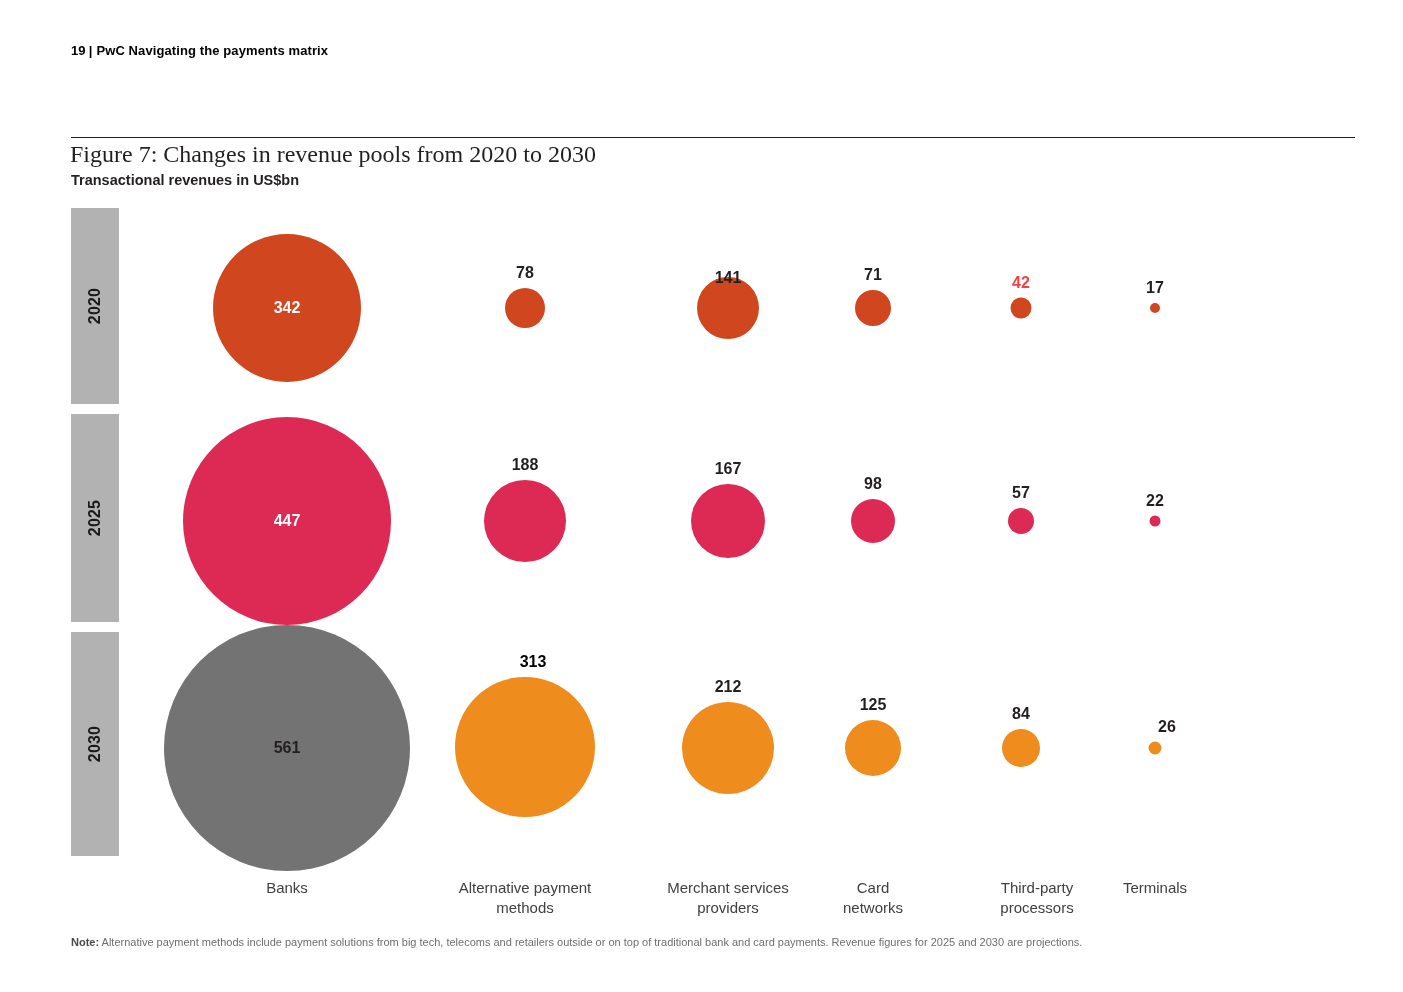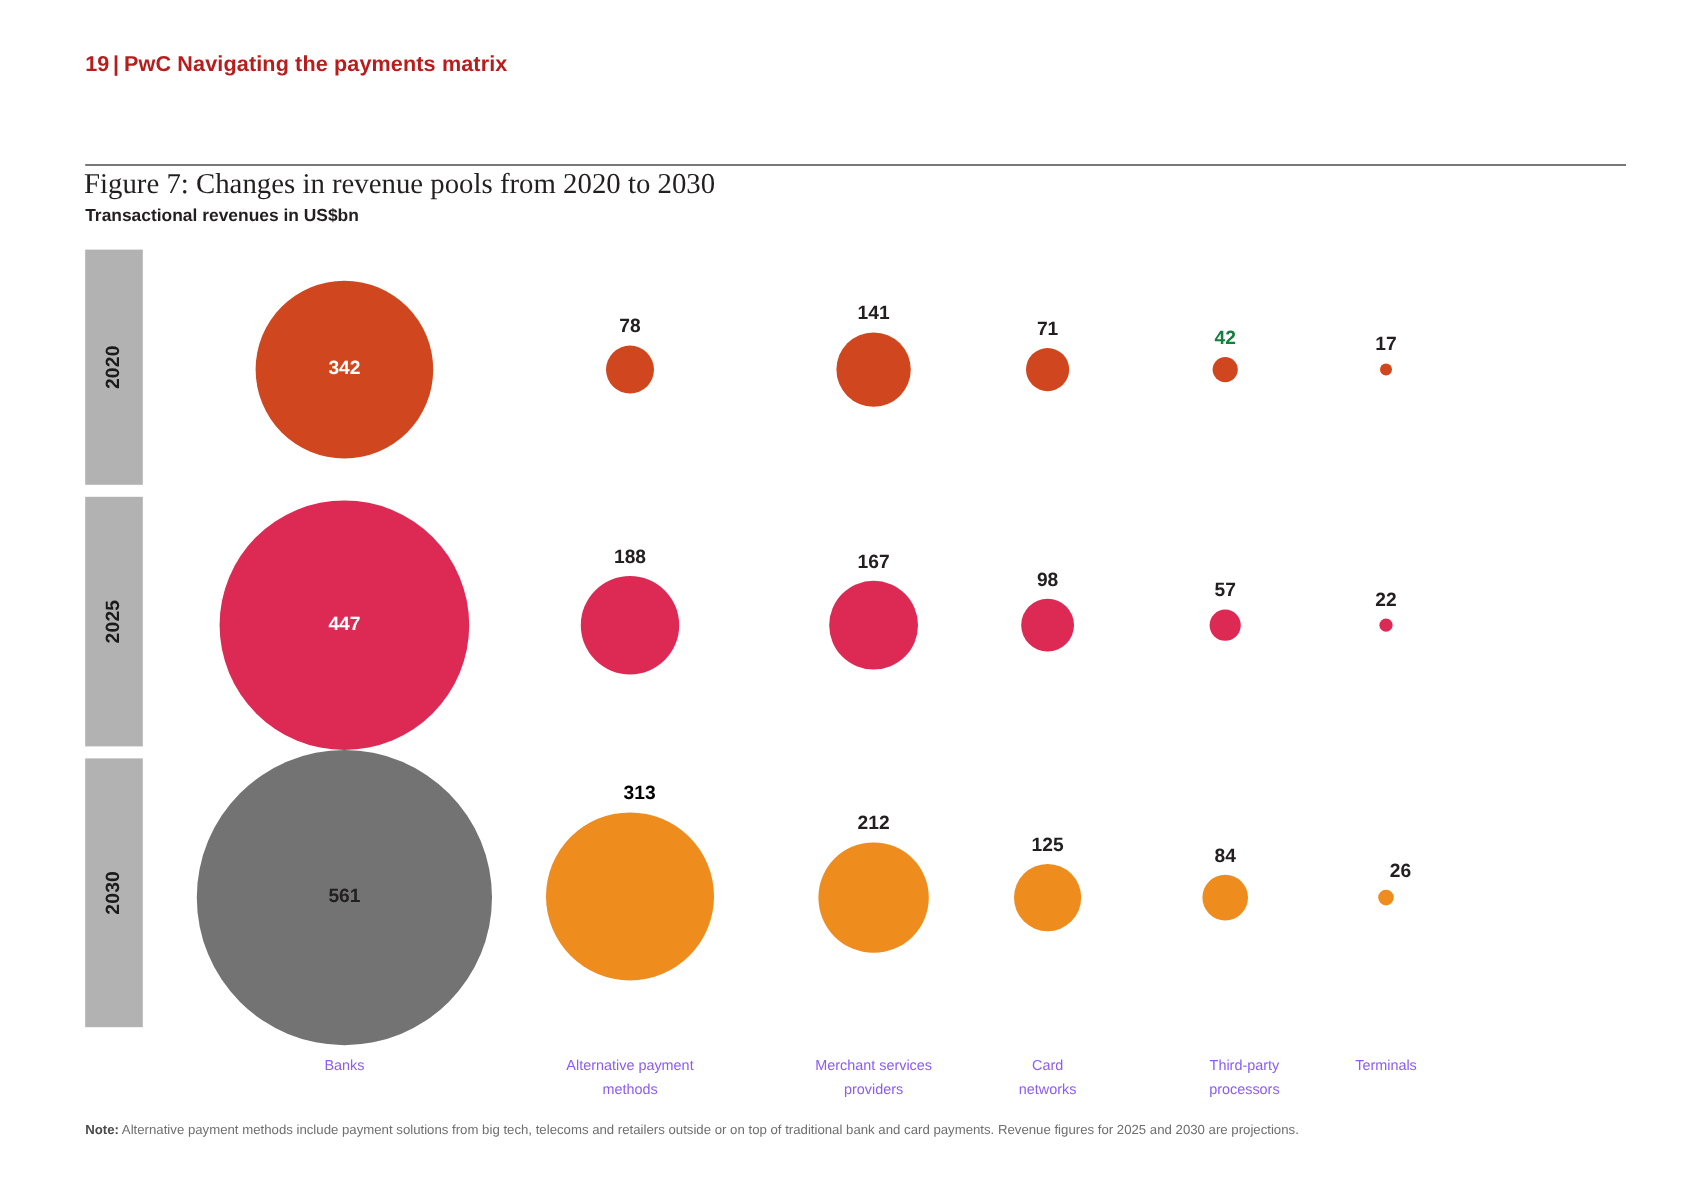--- a/index.html
+++ b/index.html
@@ -15,24 +15,24 @@
     font-family: "Liberation Sans", sans-serif;
     color: #231f20;
     overflow: hidden;
   }
 
   
   #page-header {
     position: absolute;
     left: 71px;
     top: 43px;
-    font-size: 18px;
+    font-size: 13px;
     font-weight: bold;
     letter-spacing: 0.1px;
-    color: #b91c1c;
+    color: #000000;
     white-space: nowrap;
   }
   #page-header .pipe {
     font-weight: bold;
     margin: 0 4px 0 3px;
   }
 
   
   #top-rule {
     position: absolute;
@@ -114,23 +114,23 @@
     font-weight: bold;
     color: #231f20;
     white-space: nowrap;
   }
 
   
   .cat-label {
     position: absolute;
     transform: translateX(-50%);
     text-align: center;
-    font-size: 12px;
+    font-size: 15px;
     line-height: 20px;
-    color: #8b5cf6;
+    color: #404040;
     white-space: pre-line;
   }
 
   
   #footnotes {
     position: absolute;
     left: 71px;
     top: 933px;
     width: 1290px;
     font-size: 11px;
@@ -165,25 +165,25 @@
     </div>
     <div class="year-band" style="top: 632px; height: 224px; background: rgb(178, 178, 178);">
       <div class="year-label">2030</div>
     </div>
     <div class="bubble" style="left: 287px; top: 308px; width: 148px; height: 148px; background: rgb(208, 71, 31);">
       <div class="bubble-inner-label" style="color: rgb(255, 255, 255);">342</div>
     </div>
     <div class="bubble" style="left: 525px; top: 308px; width: 40px; height: 40px; background: rgb(208, 71, 31);"></div>
     <div class="bubble-outer-label" style="color: rgb(35, 31, 32); left: 525px; top: 282px;">78</div>
     <div class="bubble" style="left: 728px; top: 308px; width: 62px; height: 62px; background: rgb(208, 71, 31);"></div>
-    <div class="bubble-outer-label" style="color: rgb(35, 31, 32); left: 728px; top: 271px;">141</div>
+    <div class="bubble-outer-label" style="color: rgb(35, 31, 32); left: 728px; top: 287px;">141</div>
     <div class="bubble" style="left: 873px; top: 308px; width: 36px; height: 36px; background: rgb(208, 71, 31);"></div>
     <div class="bubble-outer-label" style="color: rgb(35, 31, 32); left: 873px; top: 284px;">71</div>
     <div class="bubble" style="left: 1021px; top: 308px; width: 21px; height: 21px; background: rgb(208, 71, 31);"></div>
-    <div class="bubble-outer-label" style="color: #15803d; left: 1021px; top: 291.5px;">42</div>
+    <div class="bubble-outer-label" style="color: #ef4444; left: 1021px; top: 291.5px;">42</div>
     <div class="bubble" style="left: 1155px; top: 308px; width: 10px; height: 10px; background: rgb(208, 71, 31);"></div>
     <div class="bubble-outer-label" style="color: rgb(35, 31, 32); left: 1155px; top: 297px;">17</div>
     <div class="bubble" style="left: 287px; top: 521px; width: 208px; height: 208px; background: rgb(220, 42, 85);">
       <div class="bubble-inner-label" style="color: rgb(255, 255, 255);">447</div>
     </div>
     <div class="bubble" style="left: 525px; top: 521px; width: 82px; height: 82px; background: rgb(220, 42, 85);"></div>
     <div class="bubble-outer-label" style="color: rgb(35, 31, 32); left: 525px; top: 474px;">188</div>
     <div class="bubble" style="left: 728px; top: 521px; width: 74px; height: 74px; background: rgb(220, 42, 85);"></div>
     <div class="bubble-outer-label" style="color: rgb(35, 31, 32); left: 728px; top: 478px;">167</div>
     <div class="bubble" style="left: 873px; top: 521px; width: 44px; height: 44px; background: rgb(220, 42, 85);"></div>

